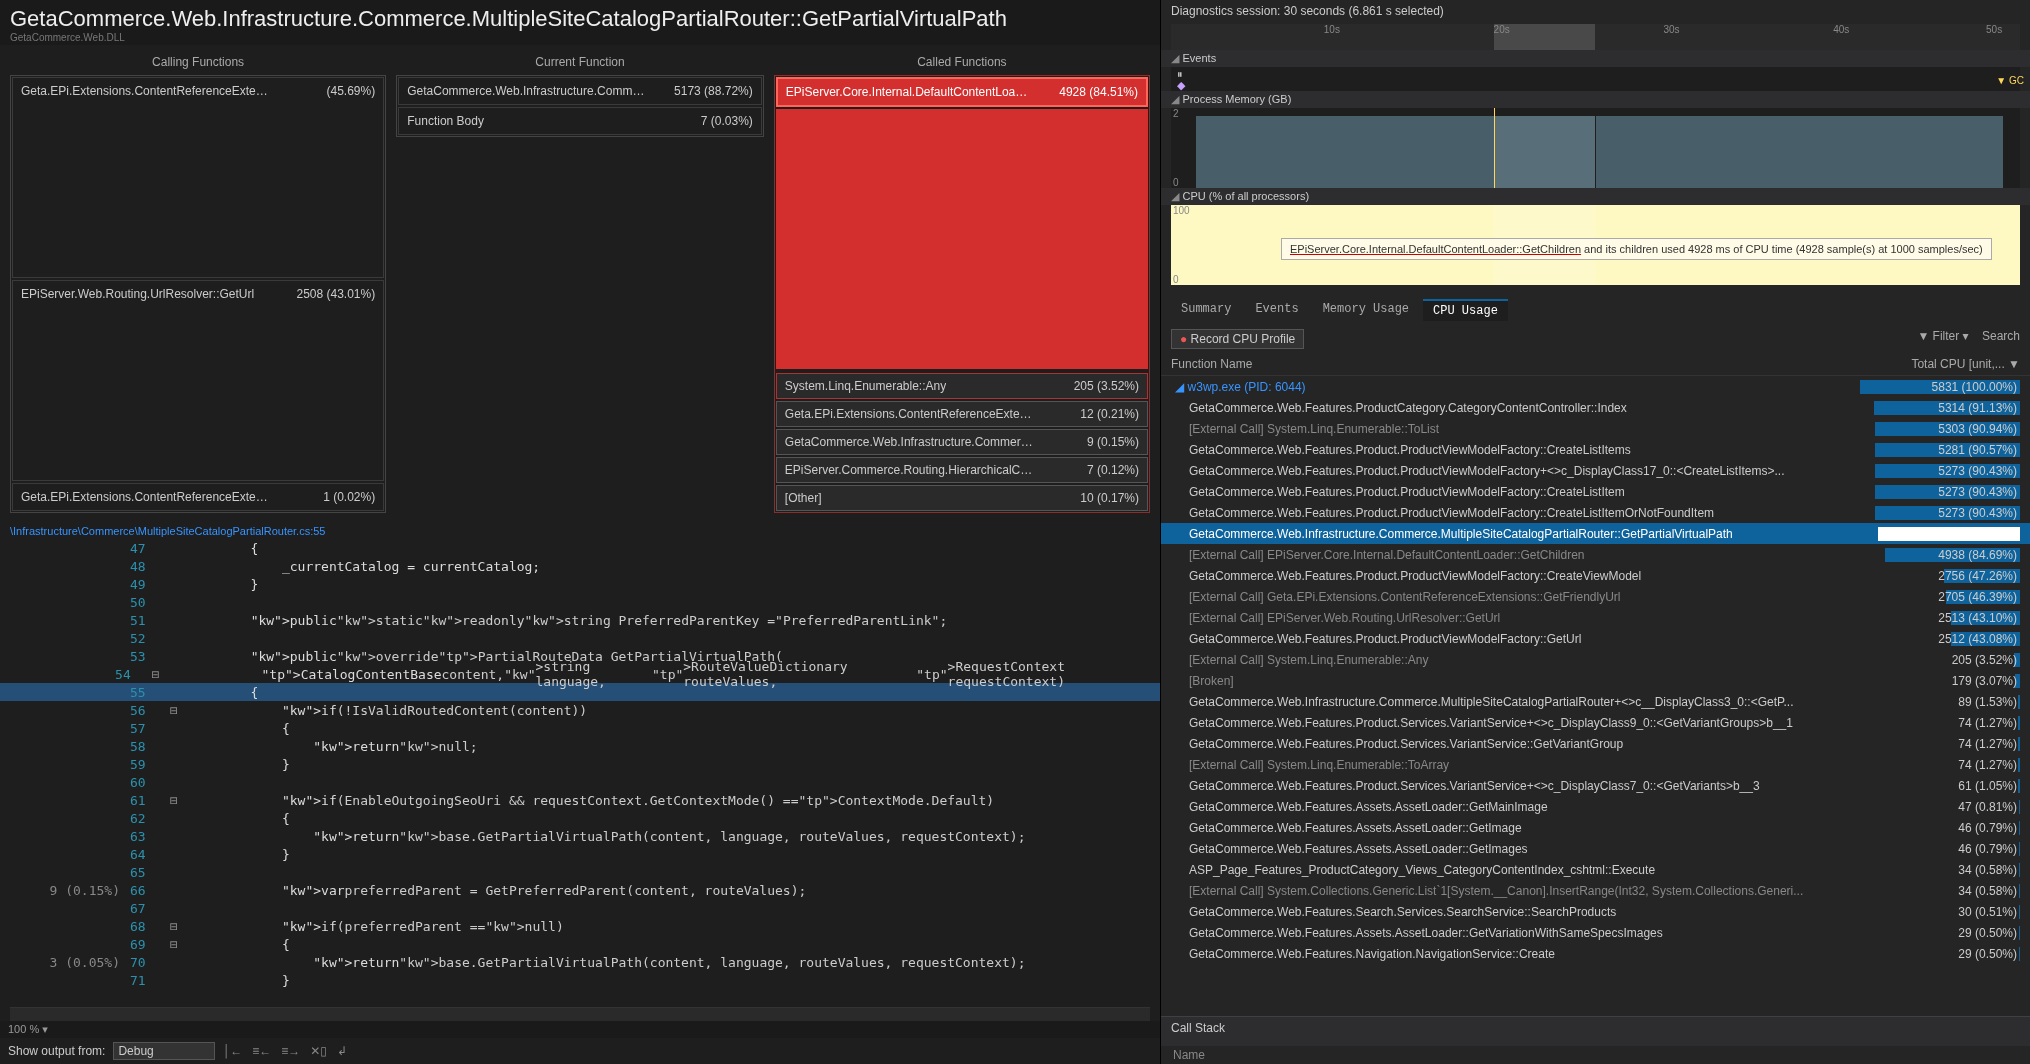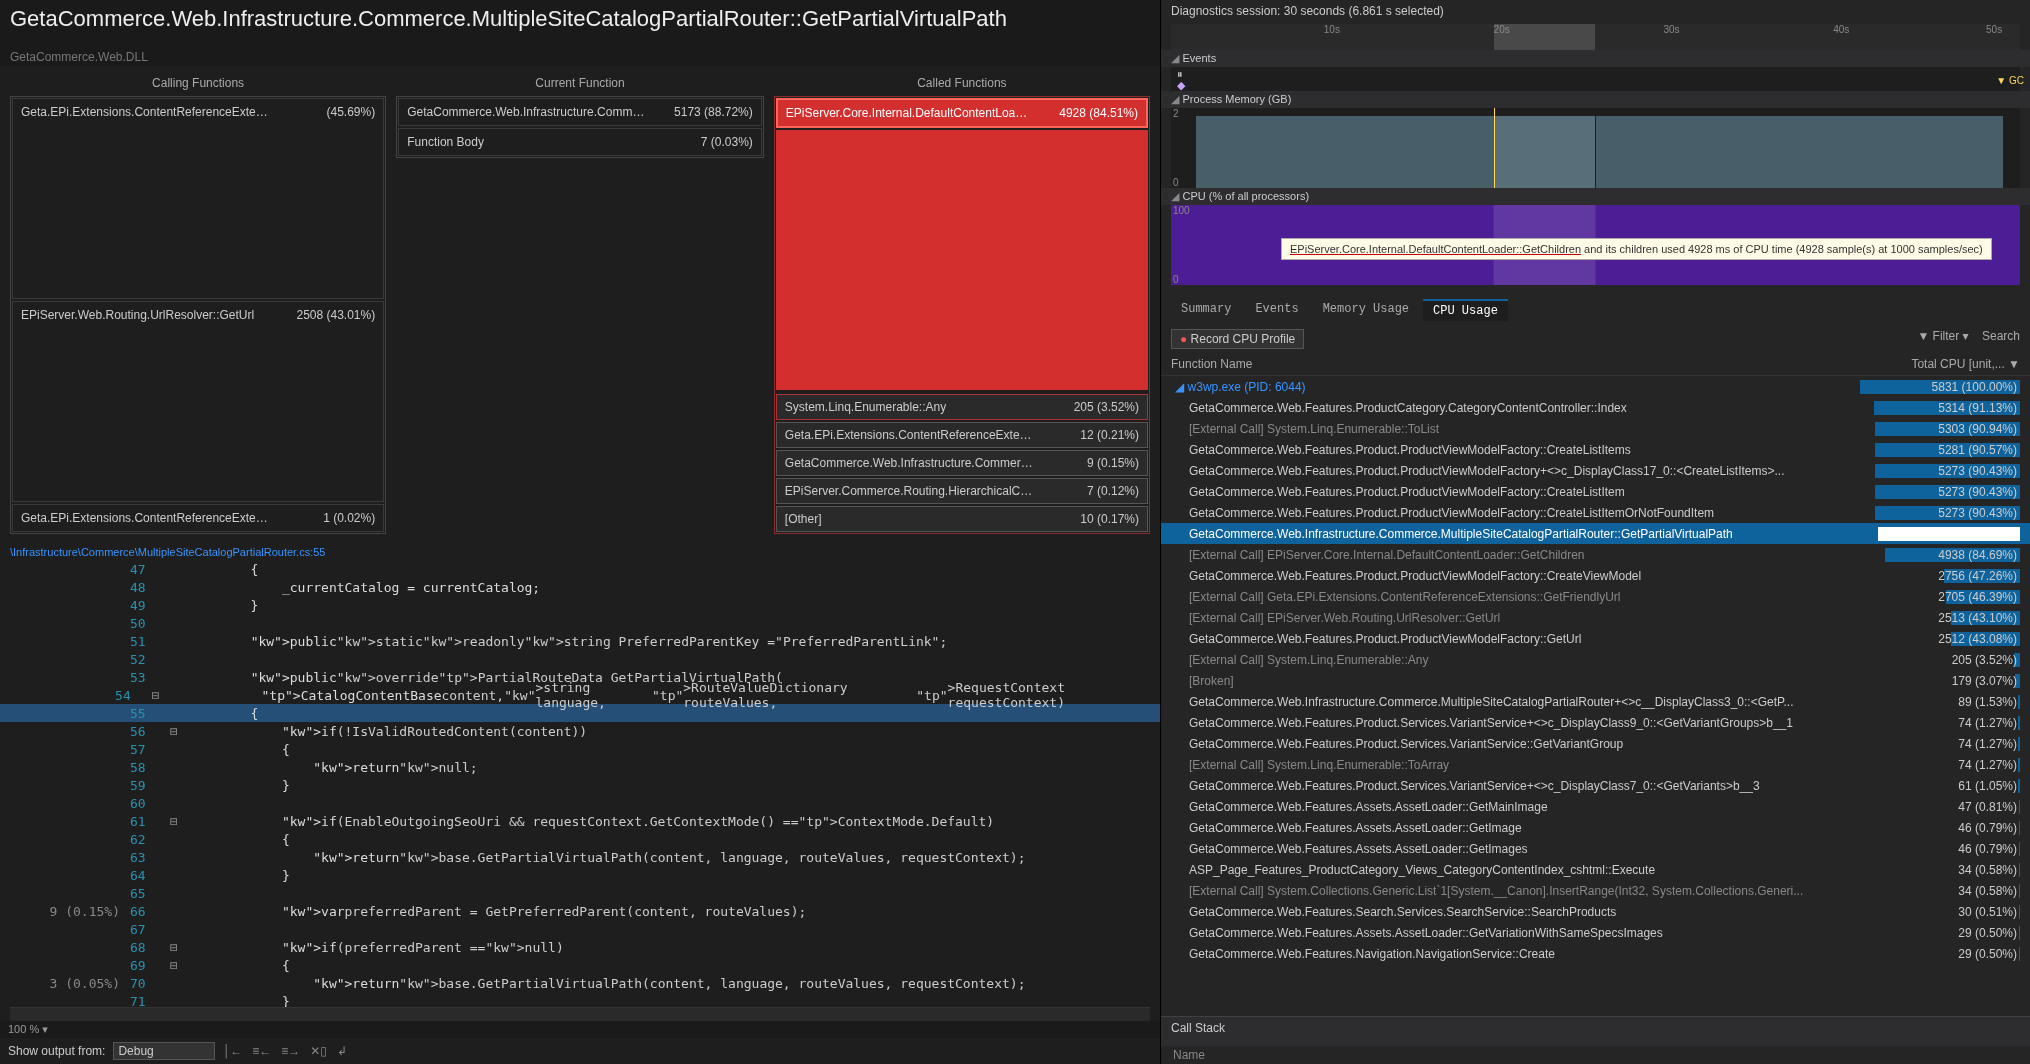--- a/index.html
+++ b/index.html
@@ -2,21 +2,21 @@
 <html><head>
 <meta charset="utf-8">
 <style>
   * { box-sizing: border-box; margin: 0; padding: 0; }
   body { font-family: "Segoe UI", Arial, sans-serif; font-size: 12px; background: #1e1e1e; color: #ccc; width: 2030px; height: 1064px; overflow: hidden; }
   .root { display: flex; width: 100%; height: 100%; }
   .left { width: 1160px; display: flex; flex-direction: column; }
   .right { flex: 1; display: flex; flex-direction: column; background: #252526; border-left: 1px solid #000; }
   .title-bar { padding: 6px 10px 2px 10px; background: #1a1a1a; }
   .title-main { font-size: 22px; color: #eee; }
-  .title-sub { font-size: 12px; color: #777; margin-top: 18px; }
+  .title-sub { font-size: 10px; color: #777; margin-top: 0; }
   .call-tree { display: flex; gap: 10px; padding: 10px; background: #1e1e1e; height: 478px; }
   .call-col { flex: 1; display: flex; flex-direction: column; }
   .col-header { text-align: center; color: #aaa; margin-bottom: 6px; }
   .box { border: 1px solid #444; background: #1e1e1e; padding: 1px; display: flex; flex-direction: column; gap: 2px; flex: 1; }
   .box.thin { flex: none; }
   .cell { padding: 6px 8px; display: flex; justify-content: space-between; border: 1px solid #3a3a3a; }
   .cell.tall { flex: 1; }
   .cell-name { white-space: nowrap; overflow: hidden; text-overflow: ellipsis; max-width: 70%; }
   .cell-val { white-space: nowrap; }
   .red-box { background: #d32f2f; border: 2px solid #ff6659; color: #fff; padding: 6px 8px; display: flex; justify-content: space-between; }
@@ -43,21 +43,21 @@
   .timeline .tick { position:absolute; top:0; font-size:10px; color:#888;}
   .timeline .sel { position:absolute; top:0; bottom:0; background:rgba(255,255,255,.15);}
   .section-label { color:#ccc; padding:2px 10px; background:#2d2d30; font-size:11px;}
   .section-label::before { content:"◢ "; color:#888;}
   .events-strip { height:24px; background:#1e1e1e; margin:0 10px; position:relative;}
   .events-strip .ico { position:absolute; font-size:11px;}
   .mem-chart { height:80px; background:#1e1e1e; margin:0 10px; position:relative;}
   .mem-bar { position:absolute; bottom:0; top:8px; background:#5a7a8a; opacity:.7;}
   .mem-chart .yt { position:absolute; left:2px; font-size:10px; color:#888;}
   .legend { position:absolute; right:6px; top:-16px; font-size:10px; color:#ffd55a;}
-  .cpu-chart { height:80px; background:#4c1d95; margin:0 10px; position:relative; overflow:hidden;}
+  .cpu-chart { height:80px; background:#fef9c3; margin:0 10px; position:relative; overflow:hidden;}
   .cpu-chart svg { position:absolute; inset:0;}
   .cpu-chart .yt { position:absolute; left:2px; font-size:10px; color:#888;}
   .tooltip-box { position:absolute; background:#fffbe6; color:#333; border:1px solid #aaa; padding:4px 8px; font-size:11px; top:238px; left:120px; white-space:nowrap;}
   .tooltip-key { text-decoration: underline; text-decoration-color: #c00;}
   .tabs { display:flex; gap:4px; padding:4px 10px; background:#252526; margin-top:10px;}
   .tab { padding:3px 10px; color:#aaa; cursor:default;font-family:Liberation Mono, monospace;}
   .tab.active { background:#1e1e1e; color:#fff; border-top:2px solid #0e639c;}
   .toolbar-row { display:flex; justify-content:space-between; padding:4px 10px;}
   .rec-btn { border:1px solid #555; padding:2px 8px; background:#333; color:#ccc;}
   .rec-dot { color:#e55;}

